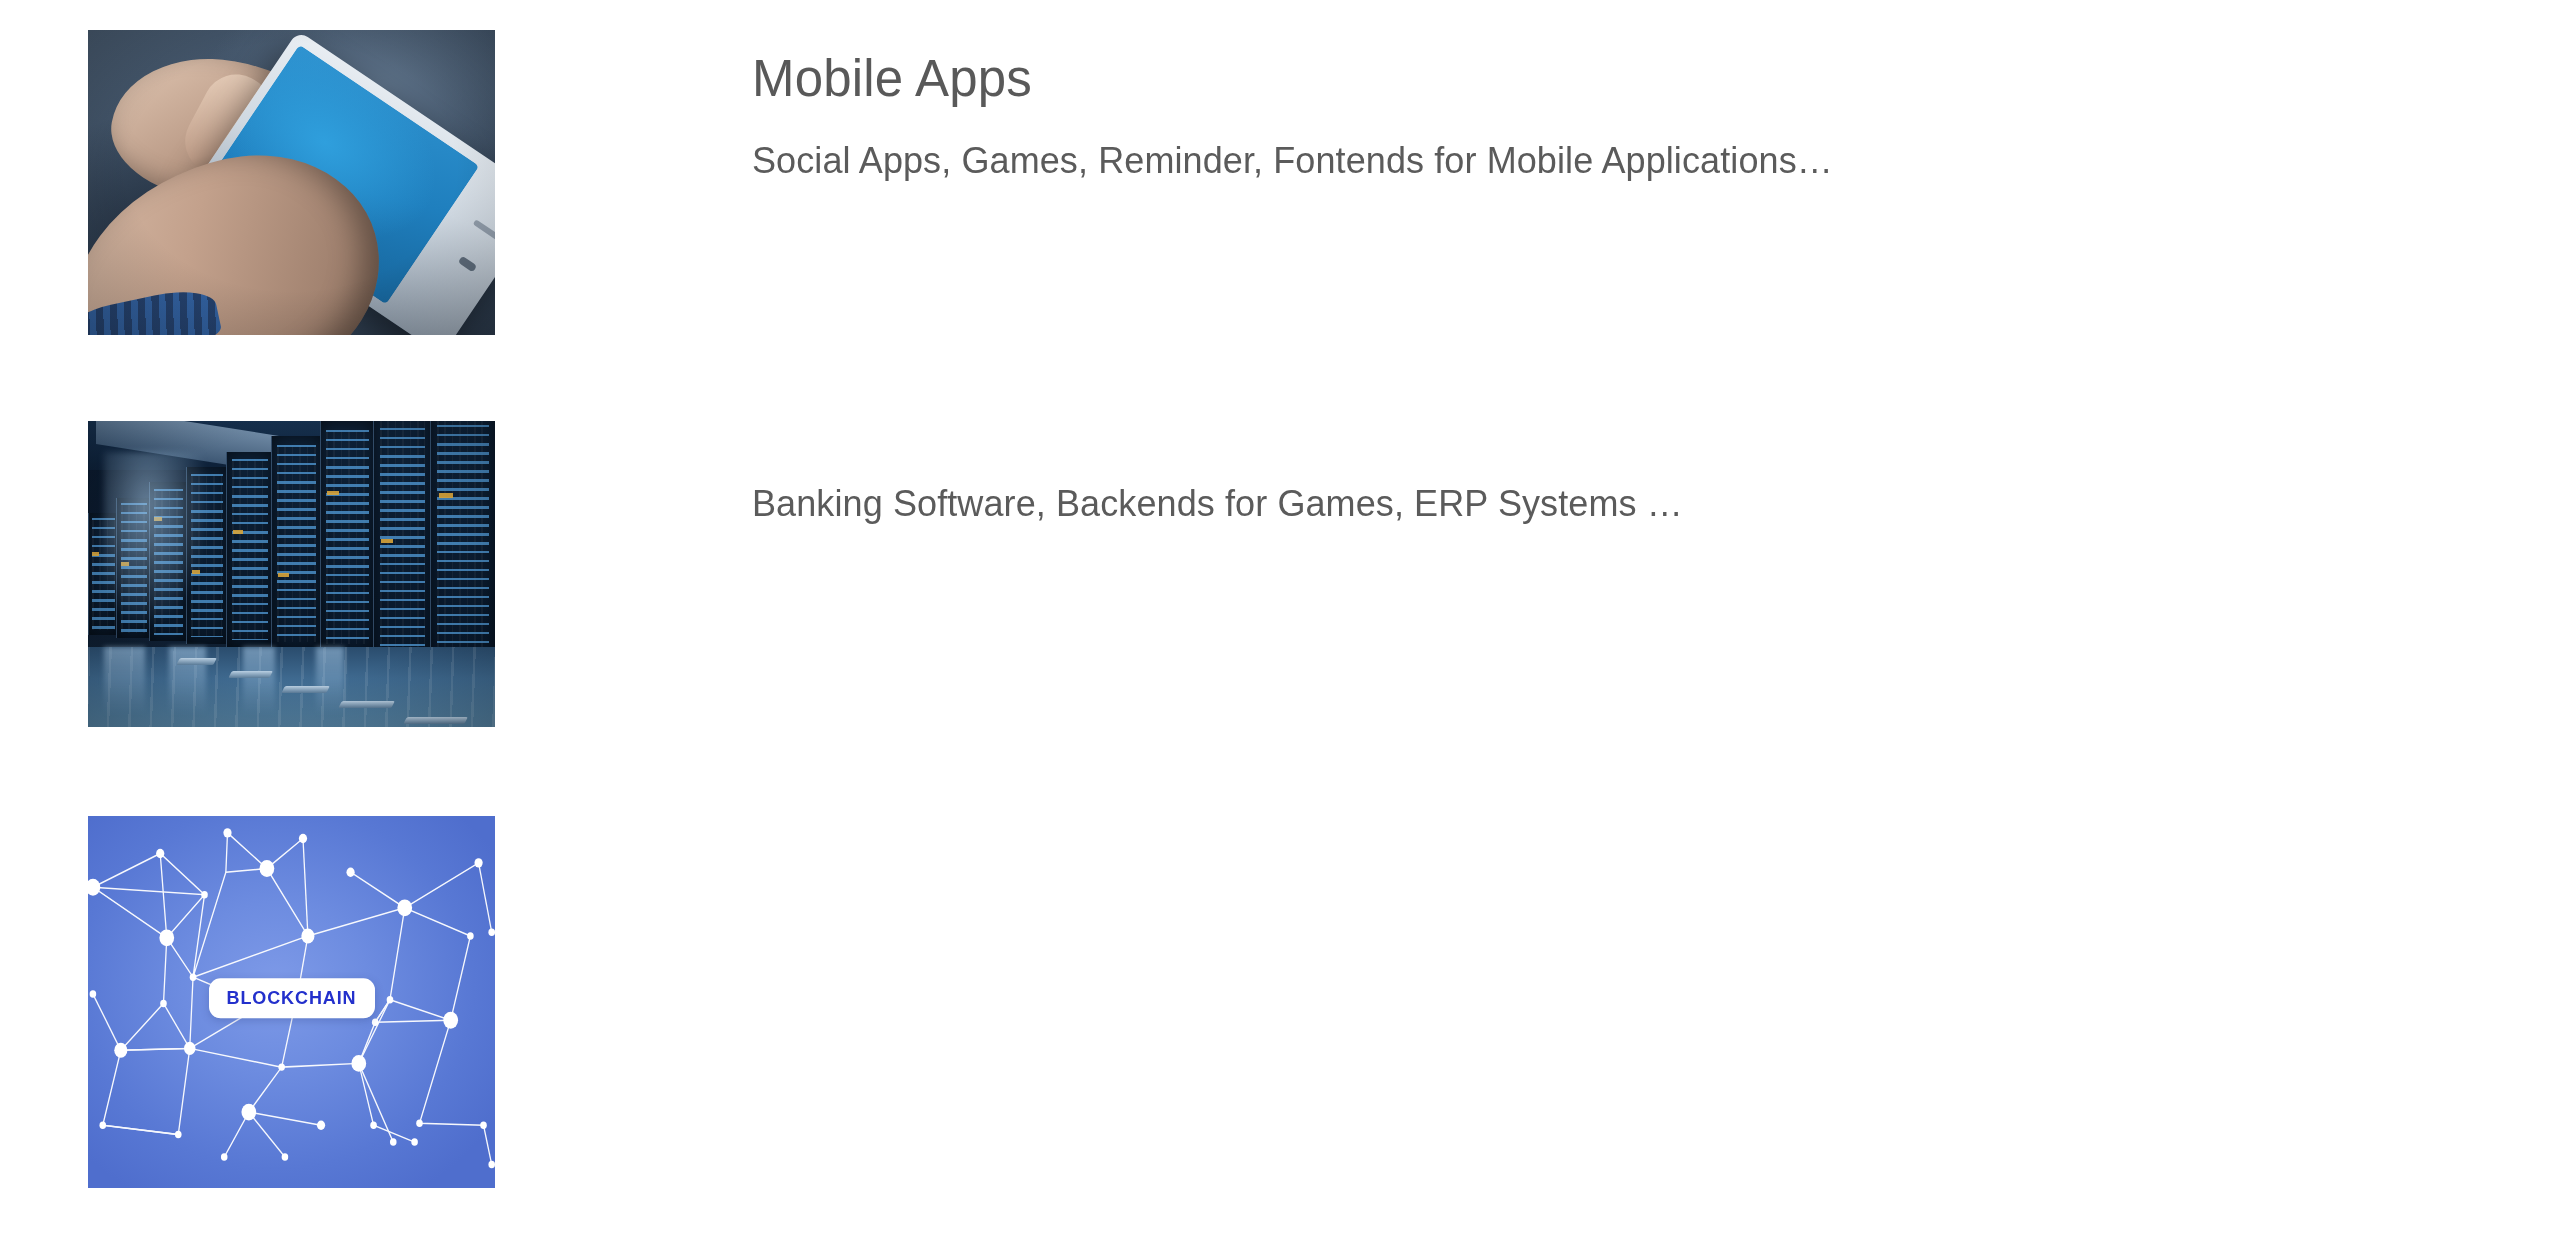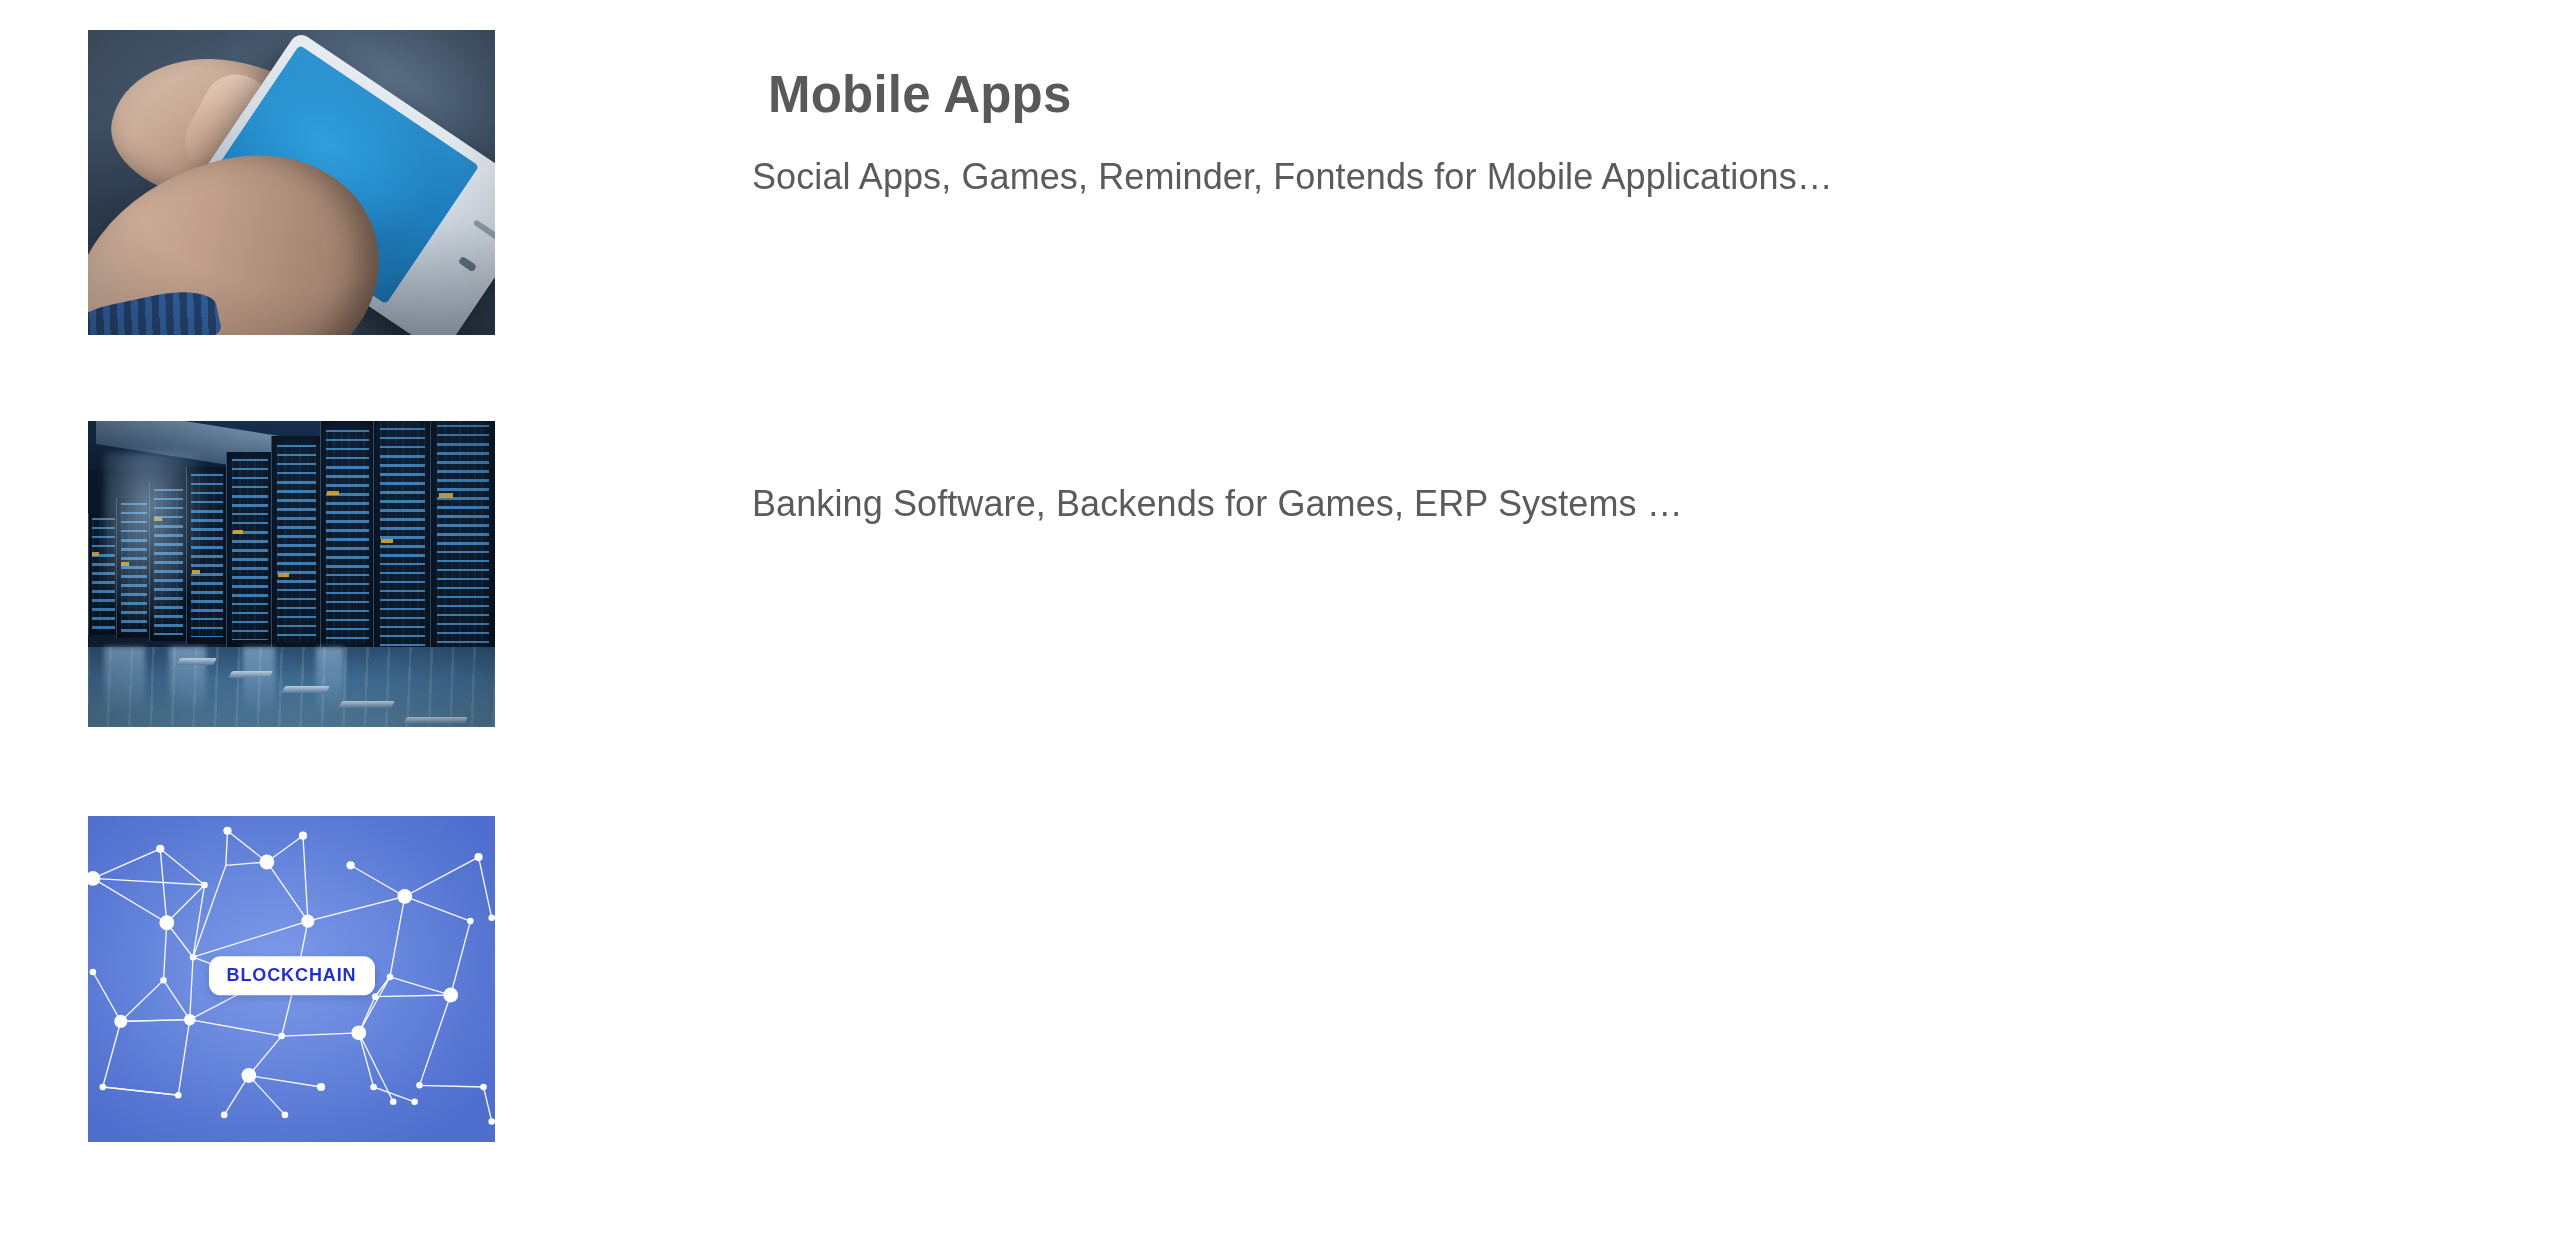--- a/index.html
+++ b/index.html
@@ -33,23 +33,23 @@
     position: absolute;
     left: 88px;
     overflow: hidden;
     background: #2b3a4d;
   }
   .text-col {
     position: absolute;
     left: 752px;
   }
   .heading {
-    margin: 16px;
+    margin: 0;
     font-family: "Liberation Sans", sans-serif;
-    font-weight: 700;
+    font-weight: 400;
     font-size: 51px;
     line-height: 59px;
     color: #595959;
     letter-spacing: 0.2px;
     white-space: nowrap;
   }
   .subtitle {
     margin: 0;
     font-family: "Liberation Sans", sans-serif;
     font-weight: 400;
@@ -65,21 +65,21 @@
   #row-mobile .thumb    { top: 30px;  width: 407px; height: 305px; }
   #row-mobile .text-col { top: 49px; }
   #row-mobile .subtitle { margin-top: 31px; }
 
   #row-server  { top: 0; }
   #row-server .thumb    { top: 421px; width: 407px; height: 306px; }
   #row-server .text-col { top: 468px; }
   #row-server .subtitle { margin-top: 14px; }
 
   #row-dapps   { top: 0; }
-  #row-dapps .thumb     { top: 816px; width: 407px; height: 326px; }
+  #row-dapps .thumb     { top: 816px; width: 407px; height: 372px; }
   #row-dapps .text-col  { top: 895px; }
   #row-dapps .subtitle  { margin-top: 23px; }
 
   
   .img-phone {
     position: relative;
     width: 100%;
     height: 100%;
     background:
       radial-gradient(ellipse 70% 60% at 72% 18%, #5b6f85 0%, rgba(91,111,133,0) 62%),

